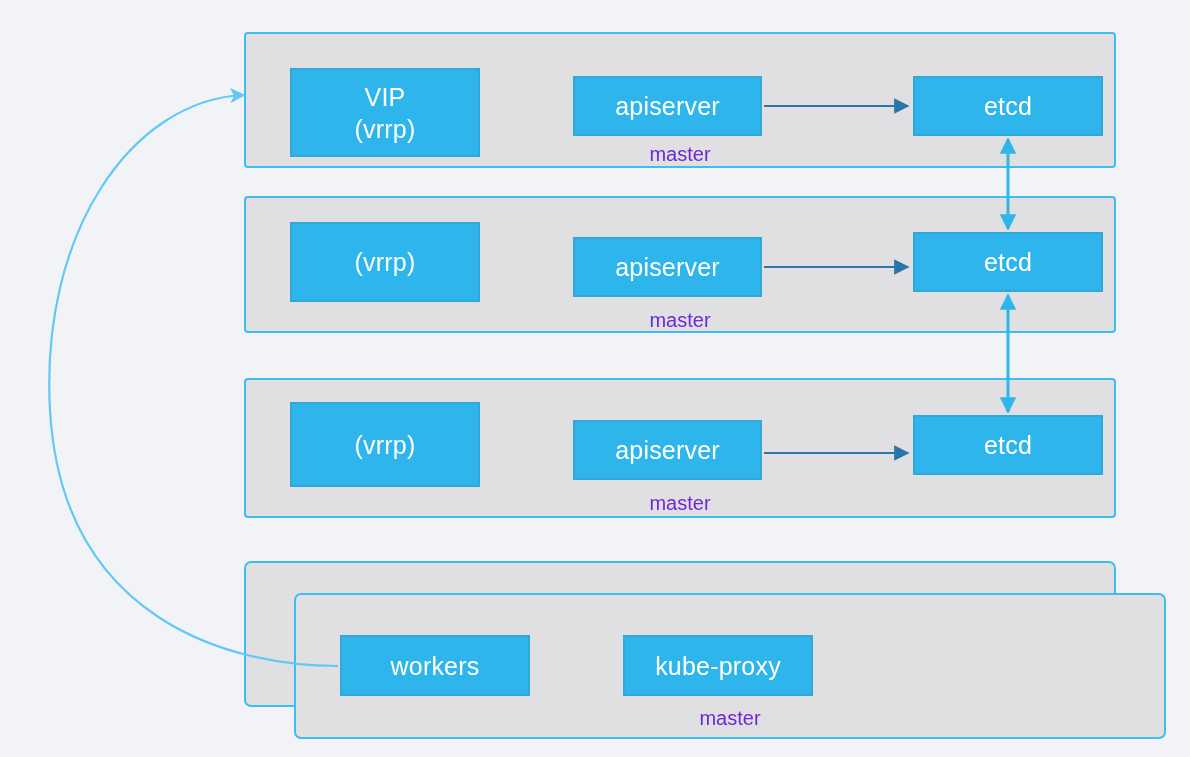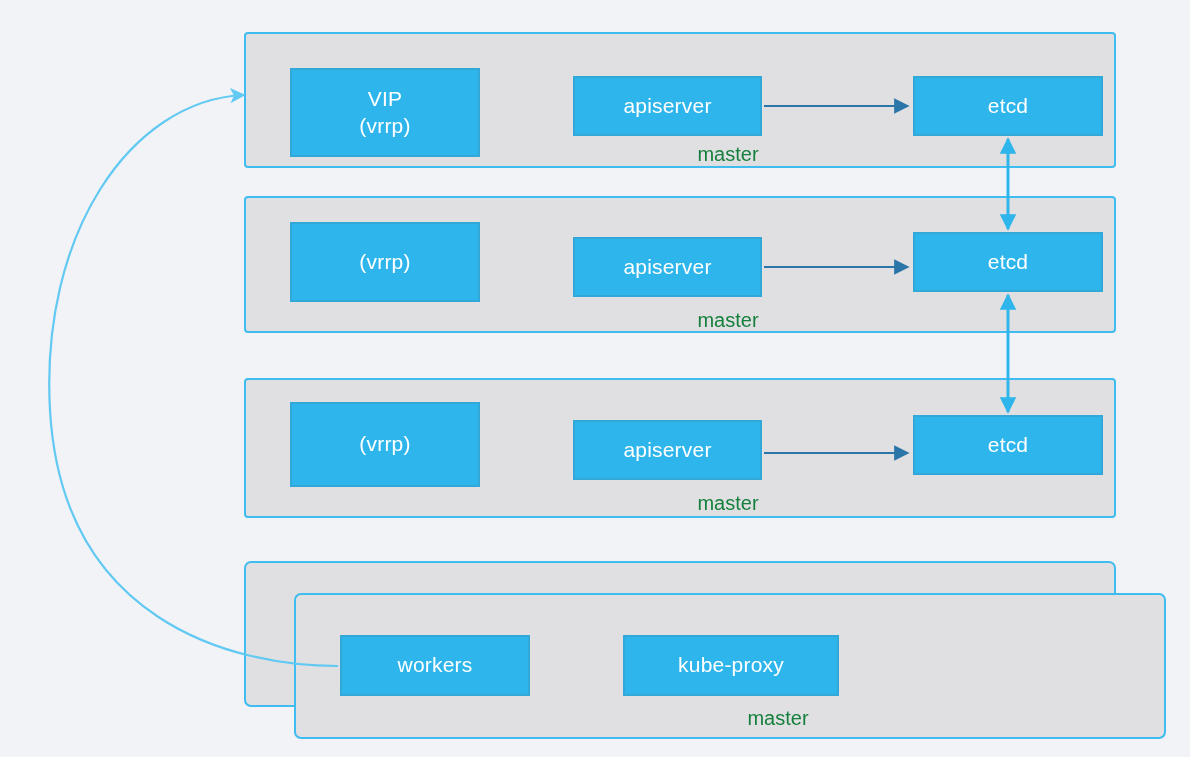--- a/index.html
+++ b/index.html
@@ -31,39 +31,38 @@
   .node {
     position: absolute;
     background: #2eb6ec;
     border: 2px solid #32a8d8;
     box-sizing: border-box;
     display: flex;
     flex-direction: column;
     align-items: center;
     justify-content: center;
     color: #ffffff;
-    font-size: 21px;
+    font-size: 25px;
     font-weight: 400;
     line-height: 1.28;
     letter-spacing: 0.2px;
     text-align: center;
     white-space: pre;
   }
   .node .line { display: block; }
   .node .line.blank { visibility: hidden; }
 
   .grouplabel {
     position: absolute;
-    color: #15803d;
+    color: #6d28d9;
     font-size: 20px;
     line-height: 1;
     text-align: center;
     white-space: nowrap;
     transform: translateX(-50%);
-    margin-left: 48px;
   }
 
   svg.overlay {
     position: absolute;
     left: 0;
     top: 0;
     width: 1190px;
     height: 757px;
     pointer-events: none;
     overflow: visible;
@@ -126,21 +125,21 @@
   <div class="grouplabel" style="left:680px; top:493px;">master</div>
 
   <div class="group workers-back" style="left:244px; top:561px; width:872px; height:146px;"></div>
 
   <div class="group workers-front" style="left:294px; top:593px; width:872px; height:146px;"></div>
 
   <div class="node" style="left:340px; top:635px; width:190px; height:61px;">
     <span class="line">workers</span>
   </div>
 
-  <div class="node" style="left:623px; top:635px; width:216px; height:61px;">
+  <div class="node" style="left:623px; top:635px; width:190px; height:61px;">
     <span class="line">kube-proxy</span>
   </div>
 
   <div class="grouplabel" style="left:730px; top:708px;">master</div>
 
   <svg class="overlay" viewBox="0 0 1190 757" xmlns="http://www.w3.org/2000/svg">
     <defs>
       <marker id="arrowDark" viewBox="0 0 10 10" refX="9" refY="5" markerWidth="7" markerHeight="7" orient="auto-start-reverse">
         <path d="M 0 0 L 10 5 L 0 10 z" fill="#2a76a8"></path>
       </marker>

